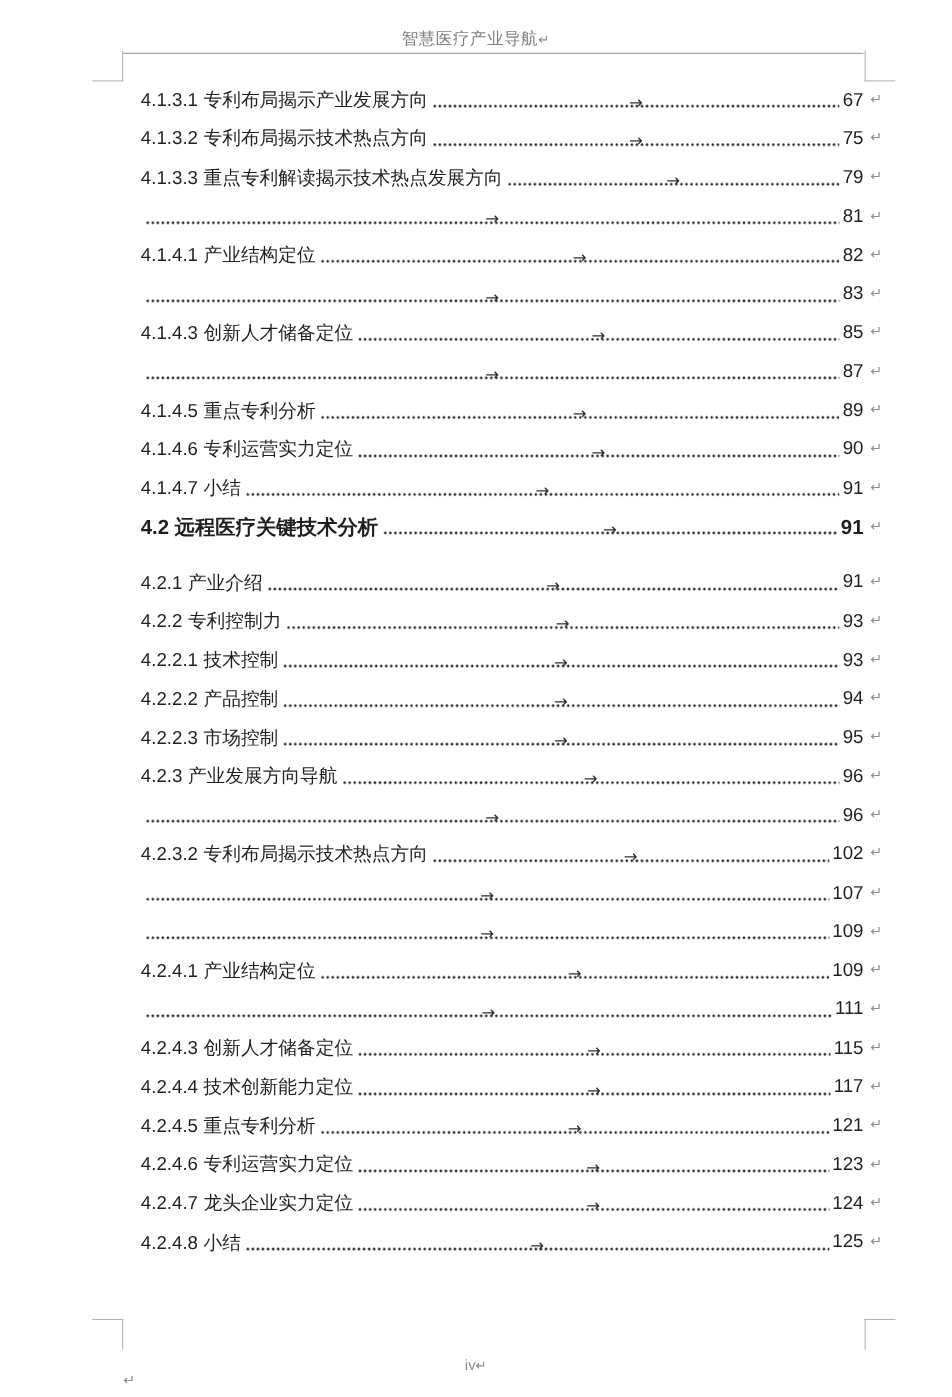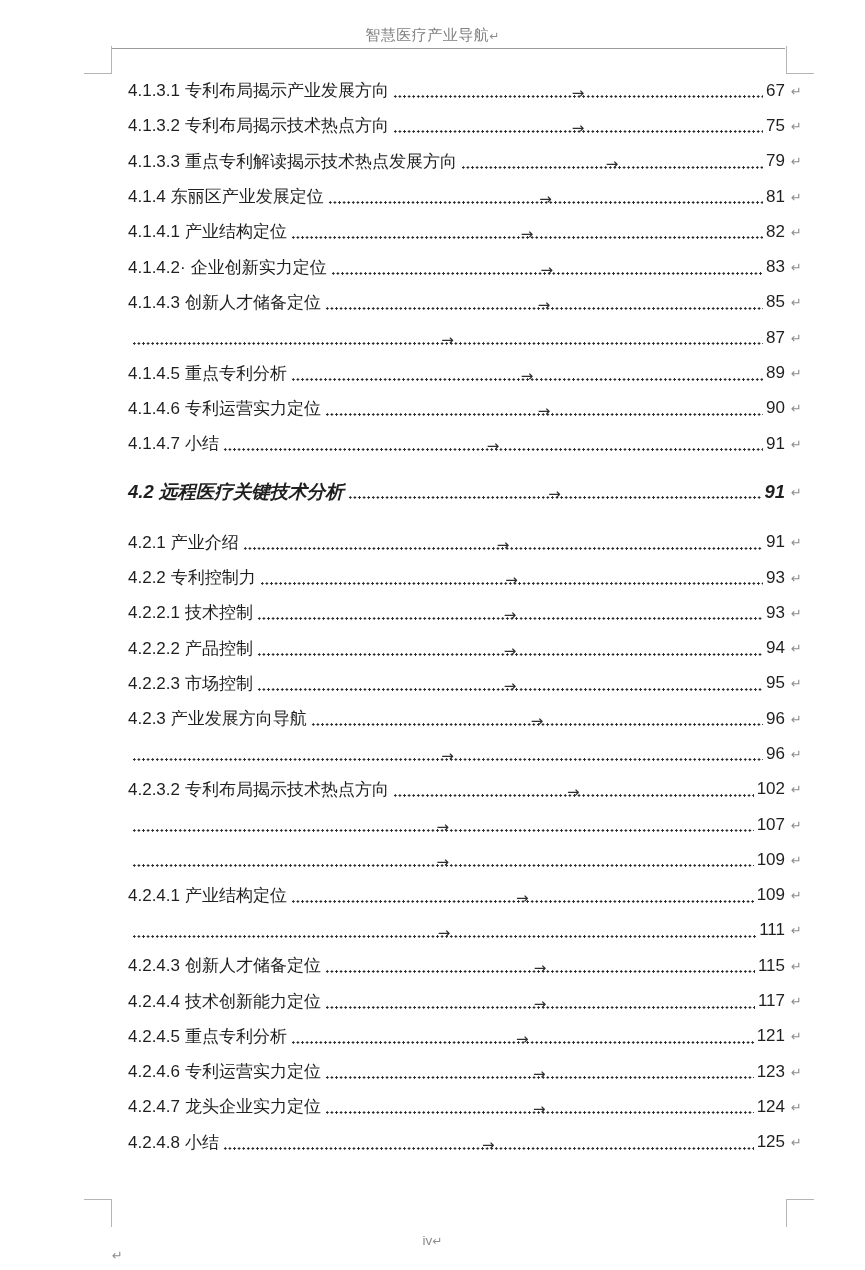--- a/index.html
+++ b/index.html
@@ -46,23 +46,21 @@
     display: flex;
     align-items: center;
     height: 35.3px;
     font-size: 17px;
     color: #1f1f1f;
     white-space: nowrap;
   }
   .toc-row.heading {
     font-weight: bold;
     font-size: 18.5px;
-    margin-top: 13px;
     margin-bottom: 15px;
-    font-style: italic;
   }
   .entry-label { flex: 0 0 auto; }
   .entry-label .num { margin-right: 5px; }
   .leader {
     flex: 1 1 auto;
     position: relative;
     height: 17px;
     margin-left: 4px;
     margin-right: 1px;
     background-image: radial-gradient(circle, #2b2b2b 1.05px, transparent 1.35px);
@@ -145,37 +143,35 @@
     </div>
       <div class="toc-row">
       <span class="entry-label"><span class="num">4.1.3.3</span><span class="title">重点专利解读揭示技术热点发展方向</span></span>
       <span class="leader">
           <span class="tab-arrow">→</span>
         </span>
       <span class="page-num">79</span>
       <span class="pilcrow">↵</span>
     </div>
       <div class="toc-row">
-      <span class="entry-label"><span class="num">4.1.4</span><span class="title">东丽区产业发展定位</span></span>
       <span class="leader">
           <span class="tab-arrow">→</span>
         </span>
       <span class="page-num">81</span>
       <span class="pilcrow">↵</span>
     </div>
       <div class="toc-row">
       <span class="entry-label"><span class="num">4.1.4.1</span><span class="title">产业结构定位</span></span>
       <span class="leader">
           <span class="tab-arrow">→</span>
         </span>
       <span class="page-num">82</span>
       <span class="pilcrow">↵</span>
     </div>
       <div class="toc-row">
-      <span class="entry-label"><span class="num">4.1.4.2·</span><span class="title">企业创新实力定位</span></span>
       <span class="leader">
           <span class="tab-arrow">→</span>
         </span>
       <span class="page-num">83</span>
       <span class="pilcrow">↵</span>
     </div>
       <div class="toc-row">
       <span class="entry-label"><span class="num">4.1.4.3</span><span class="title">创新人才储备定位</span></span>
       <span class="leader">
           <span class="tab-arrow">→</span>

